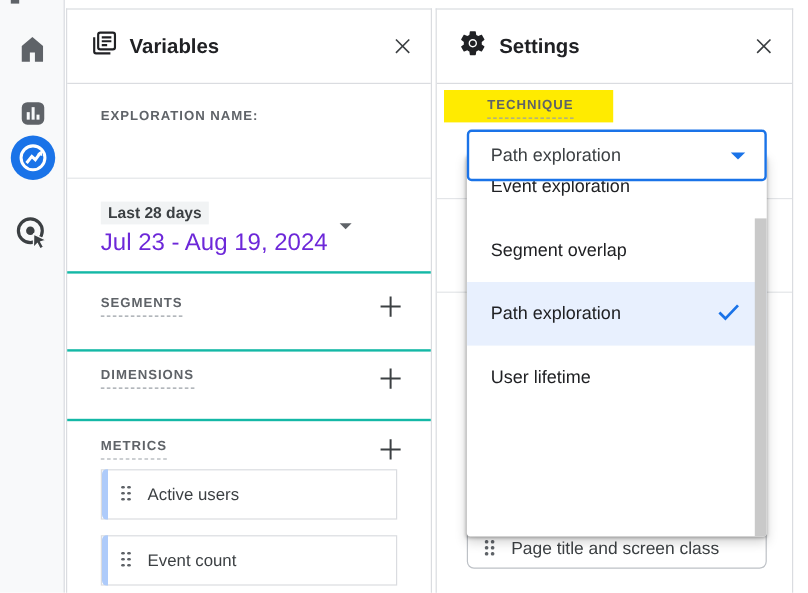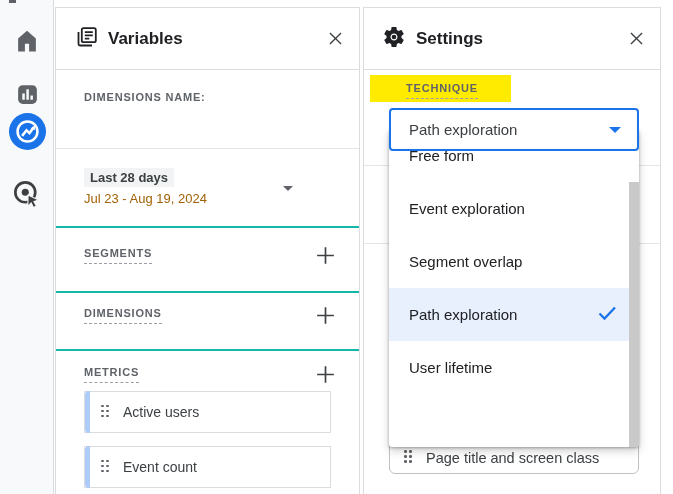--- a/index.html
+++ b/index.html
@@ -26,21 +26,21 @@
   .cap-label { font-size:11px; font-weight:600; letter-spacing:.8px; color:#5f6368; }
   .dashed { display:inline-block; padding-bottom:4px; border-bottom:1px dashed #9aa0a6; }
 
   
   .variables { left:55px; width:305px; }
   .vp-name { padding:21px 28px 0; height:78px; }
   .vp-name .value { margin-top:7px; font-size:15px; color:#202124; }
   .divider { border-top:1px solid #e3e5e8; }
   .vp-date { position:relative; height:77px; padding:19px 28px 0; cursor:pointer; }
   .date-chip { display:inline-block; background:#f1f3f4; color:#3c4043; font-size:13px; font-weight:600; padding:2px 6px; }
-  .date-range { margin-top:4px; font-size:13px; color:#a16207; }
+  .date-range { margin-top:4px; font-size:20px; color:#6d28d9; }
   .caret-sm { position:absolute; right:66px; top:37px; width:0; height:0;
     border-left:5px solid transparent; border-right:5px solid transparent; border-top:5px solid #5f6368; }
   .vp-row { position:relative; border-top:2px solid #14b8a6; }
   .vp-row .cap-label { position:absolute; left:28px; }
   .plus-btn { position:absolute; right:22px; width:24px; height:24px; display:flex; align-items:center; justify-content:center; cursor:pointer; }
   .row-seg { height:65px; } .row-seg .cap-label{ top:19px; } .row-seg .plus-btn{ top:15px; }
   .row-dim { height:58px; } .row-dim .cap-label{ top:14px; } .row-dim .plus-btn{ top:10px; }
   .row-met { height:38px; border-bottom:none; } .row-met .cap-label{ top:15px; } .row-met .plus-btn{ top:11px; }
 
   .chip { position:relative; margin:0 28px 13px; height:42px; border:1px solid #dadce0; border-radius:0;
@@ -132,21 +132,21 @@
       </span>
       <h1 class="panel-title">Variables</h1>
       <div class="close-btn">
         <svg width="19" height="19" viewBox="0 0 24 24">
             <path d="M5 5 19 19M19 5 5 19" stroke="#3c4043" stroke-width="1.7"></path>
           </svg>
       </div>
     </header>
 
     <div class="vp-name">
-      <div class="cap-label">DIMENSIONS NAME:</div>
+      <div class="cap-label">EXPLORATION NAME:</div>
     </div>
 
     <div class="divider"></div>
 
     <div class="vp-date">
       <span class="date-chip">Last 28 days</span>
       <div class="date-range">Jul 23 - Aug 19, 2024</div>
       <span class="caret-sm"></span>
     </div>
 
@@ -232,23 +232,20 @@
             <i></i>
             <i></i>
             <i></i>
             <i></i>
             <i></i>
           </span>
         <span class="label">Page title and screen class</span>
       </div>
 
       <div class="menu">
-        <div class="menu-item">
-          <span class="opt">Free form</span>
-        </div>
         <div class="menu-item">
           <span class="opt">Event exploration</span>
         </div>
         <div class="menu-item">
           <span class="opt">Segment overlap</span>
         </div>
         <div class="menu-item selected">
           <span class="opt">Path exploration</span>
           <span>
             <svg width="24" height="24" viewBox="0 0 24 24">

